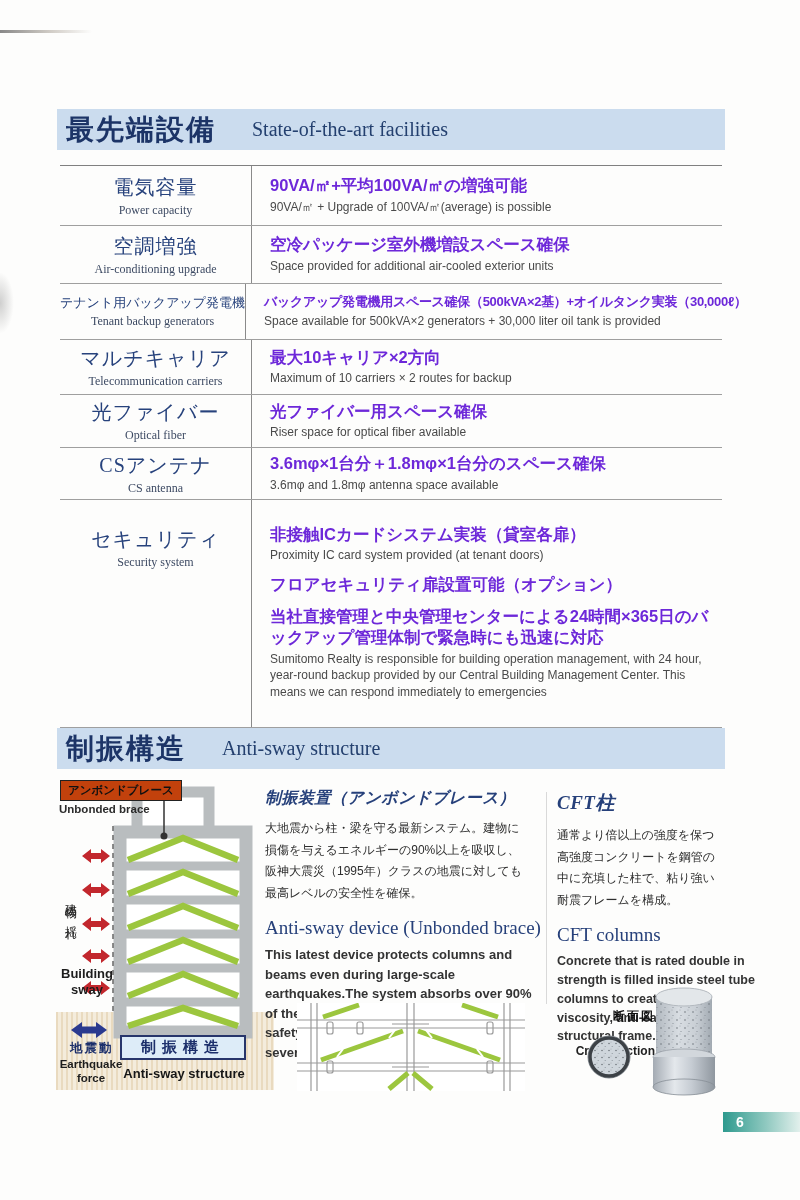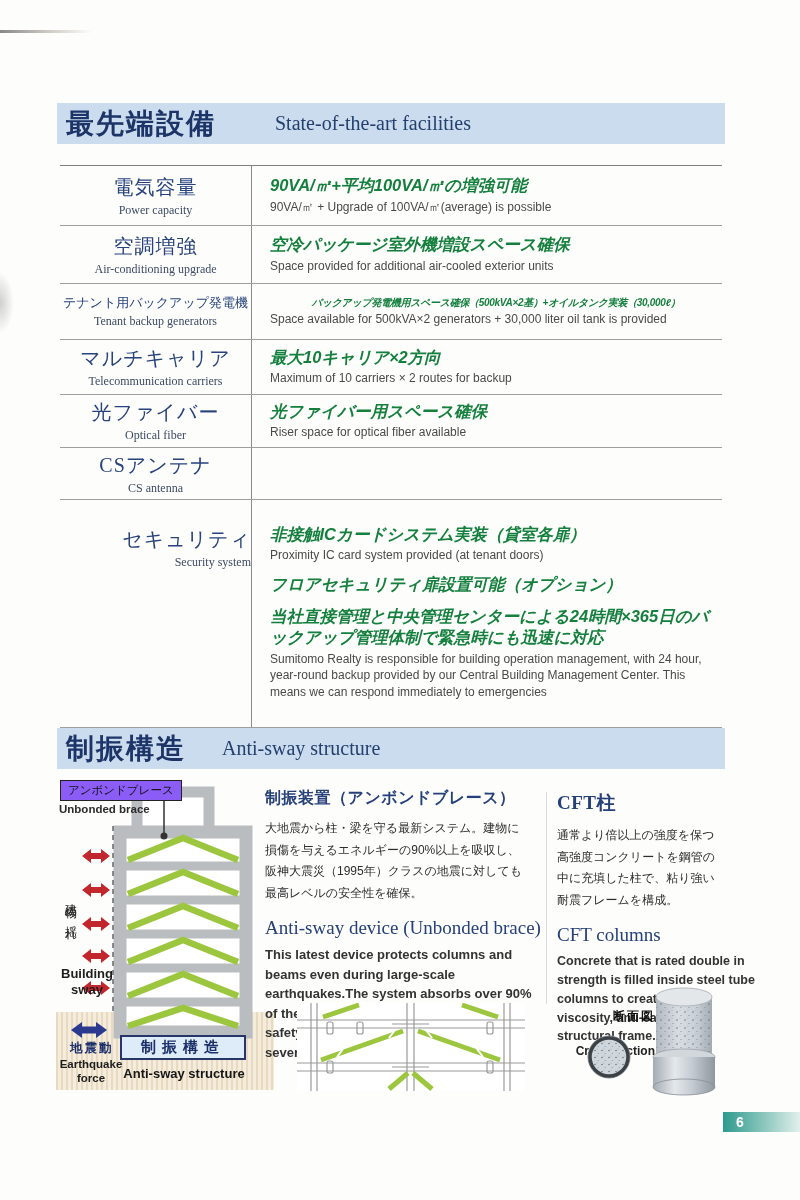--- a/index.html
+++ b/index.html
@@ -22,58 +22,58 @@
     color:#24406f; margin-left:36px; }
 
   
   .spec-table { position:absolute; left:60px; top:165px; width:662px; border-top:1.5px solid #808080; }
   .spec-row { display:flex; border-bottom:1px solid #9f9f9f; }
   .spec-label { width:192px; border-right:1px solid #8a8a8a; display:flex; flex-direction:column;
     align-items:center; justify-content:center; text-align:center; }
   .label-jp { font-family:"Liberation Serif","DejaVu Serif",serif; font-size:20px; color:#27427c; letter-spacing:1px; }
   .label-en { font-family:"Liberation Serif","DejaVu Serif",serif; font-size:12px; color:#3d4a63; margin-top:2px; }
   .spec-value { flex:1; display:flex; flex-direction:column; justify-content:center; padding-left:18px; }
-  .value-jp { font-size:16.5px; font-weight:bold; color:#15803d; line-height:1.3;font-style:italic; }
+  .value-jp { font-size:16.5px; font-weight:bold; color:#6d28d9; line-height:1.3; }
   .value-en { font-size:12px; color:#4a4a4a; margin-top:2px; line-height:1.4; max-width:455px; }
   .r1 { height:60px; } .r2 { height:58px; } .r3 { height:56px; } .r4 { height:55px; }
   .r5 { height:53px; } .r6 { height:52px; }
   .r7 { min-height:186px; }
-  .r7 .spec-label { justify-content:flex-start; padding-top:26px;align-items:flex-end; }
+  .r7 .spec-label { justify-content:flex-start; padding-top:26px; }
   .r7 .spec-value { justify-content:flex-start; padding:24px 0 16px 18px; }
   .entry { margin-bottom:10px; }
   .tight .label-jp { font-size:13px; letter-spacing:0; white-space:nowrap; }
-  .tight .value-jp { font-size:10px; white-space:nowrap; letter-spacing:-0.3px;text-align:center; }
+  .tight .value-jp { font-size:13px; white-space:nowrap; letter-spacing:-0.3px;text-align:center; }
 
   
   .col-divider { position:absolute; left:546px; top:792px; width:1px; height:212px; background:#d9d9d9; }
 
   .diagram { position:absolute; left:58px; top:776px; width:215px; height:320px; }
   .ground { position:absolute; left:-2px; top:236px; width:218px; height:78px;
     background:repeating-linear-gradient(90deg,#e9dabf 0 2px,#f4ecdc 2px 5px); }
   .diagram svg.bldg { position:absolute; left:0; top:0; }
-  .brace-label-box { position:absolute; left:2px; top:4px; padding:2px 7px; background:#8b5cf6;
-    border:1.5px solid #222; font-size:11.5px; font-weight:normal; color:#111; white-space:nowrap; }
+  .brace-label-box { position:absolute; left:2px; top:4px; padding:2px 7px; background:#c2410c;
+    border:1.5px solid #222; font-size:11.5px; font-weight:bold; color:#111; white-space:nowrap; }
   .brace-label-en { position:absolute; left:1px; top:27px; font-size:11.5px; font-weight:bold; color:#2b2b2b; }
   .sway-jp { position:absolute; left:4px; top:118px; writing-mode:vertical-rl; font-size:12px;
     color:#222; letter-spacing:3px; }
   .sway-en { position:absolute; left:0; top:190px; width:58px; text-align:center;
     font-size:13px; font-weight:bold; color:#1d1d1d; line-height:1.25; }
   .quake-jp { position:absolute; left:12px; top:264px; font-size:12.5px; font-weight:bold;
     color:#1c2f6b; letter-spacing:2px; }
   .quake-en { position:absolute; left:-2px; top:281px; width:70px; text-align:center;
     font-size:11.5px; font-weight:bold; color:#1d1d1d; line-height:1.25; }
   .structure-box { position:absolute; left:62px; top:259px; width:126px; height:25px;
     background:#ddecf8; border:2px solid #27356b; display:flex; align-items:center; justify-content:center;
     font-size:15px; font-weight:bold; color:#1c2f6b; letter-spacing:6px; }
   .structure-en { position:absolute; left:56px; top:290px; width:140px; text-align:center;
     font-size:13px; font-weight:bold; color:#161616; }
 
   .device-col { position:absolute; left:265px; top:788px; width:278px; }
   .cft-col { position:absolute; left:557px; top:790px; width:198px; }
-  .h-jp { font-size:16px; font-weight:bold; color:#26407a; letter-spacing:.5px; }
+  .h-jp { font-size:16px; font-weight:bold; color:#26407a; letter-spacing:.5px;font-style:italic; }
   .cft-col .h-jp { font-family:"Liberation Serif","DejaVu Serif",serif; font-size:19px; }
   .b-jp { margin-top:9px; font-size:12px; color:#2e2e2e; line-height:1.8; width:264px; }
   .cft-col .b-jp { width:166px; }
   .h-en { margin-top:13px; font-family:"Liberation Serif","DejaVu Serif",serif; font-size:19px; color:#26407a; }
   .b-en { margin-top:6px; font-size:13px; color:#3c3c3c; line-height:1.5; width:272px; }
   .cft-col .b-en { width:198px; font-weight:bold; color:#333; font-size:12.5px; }
   .device-col .b-en { font-weight:bold; color:#333; }
 
   .brace-drawing { position:absolute; left:297px; top:1003px; width:228px; height:88px; background:#fff; }
   .cross-label { position:absolute; left:563px; top:1008px; width:92px; text-align:right; }
@@ -87,21 +87,21 @@
   .page-tab span { color:#ffffff; font-size:14px; font-weight:bold; margin-left:13px; }
 </style>
 </head>
 <body>
 
 <div class="page">
 
   <div class="artifact-top"></div>
   <div class="artifact-left"></div>
 
-  <header class="band" style="top:103px;gap:23px;">
+  <header class="band" style="top:109px;">
     <span class="band-jp">最先端設備</span>
     <span class="band-en">State-of-the-art facilities</span>
   </header>
 
   <div class="spec-table">
 
     <div class="spec-row r1">
       <div class="spec-label">
         <div class="label-jp">電気容量</div>
         <div class="label-en">Power capacity</div>
@@ -153,20 +153,24 @@
       <div class="spec-value">
         <div class="value-jp">光ファイバー用スペース確保</div>
         <div class="value-en">Riser space for optical fiber available</div>
       </div>
     </div>
 
     <div class="spec-row r6">
       <div class="spec-label">
         <div class="label-jp">CSアンテナ</div>
         <div class="label-en">CS antenna</div>
+      </div>
+      <div class="spec-value">
+        <div class="value-jp">3.6mφ×1台分＋1.8mφ×1台分のスペース確保</div>
+        <div class="value-en">3.6mφ and 1.8mφ antenna space available</div>
       </div>
     </div>
 
     <div class="spec-row r7">
       <div class="spec-label">
         <div class="label-jp">セキュリティ</div>
         <div class="label-en">Security system</div>
       </div>
       <div class="spec-value">
         <div class="entry">

